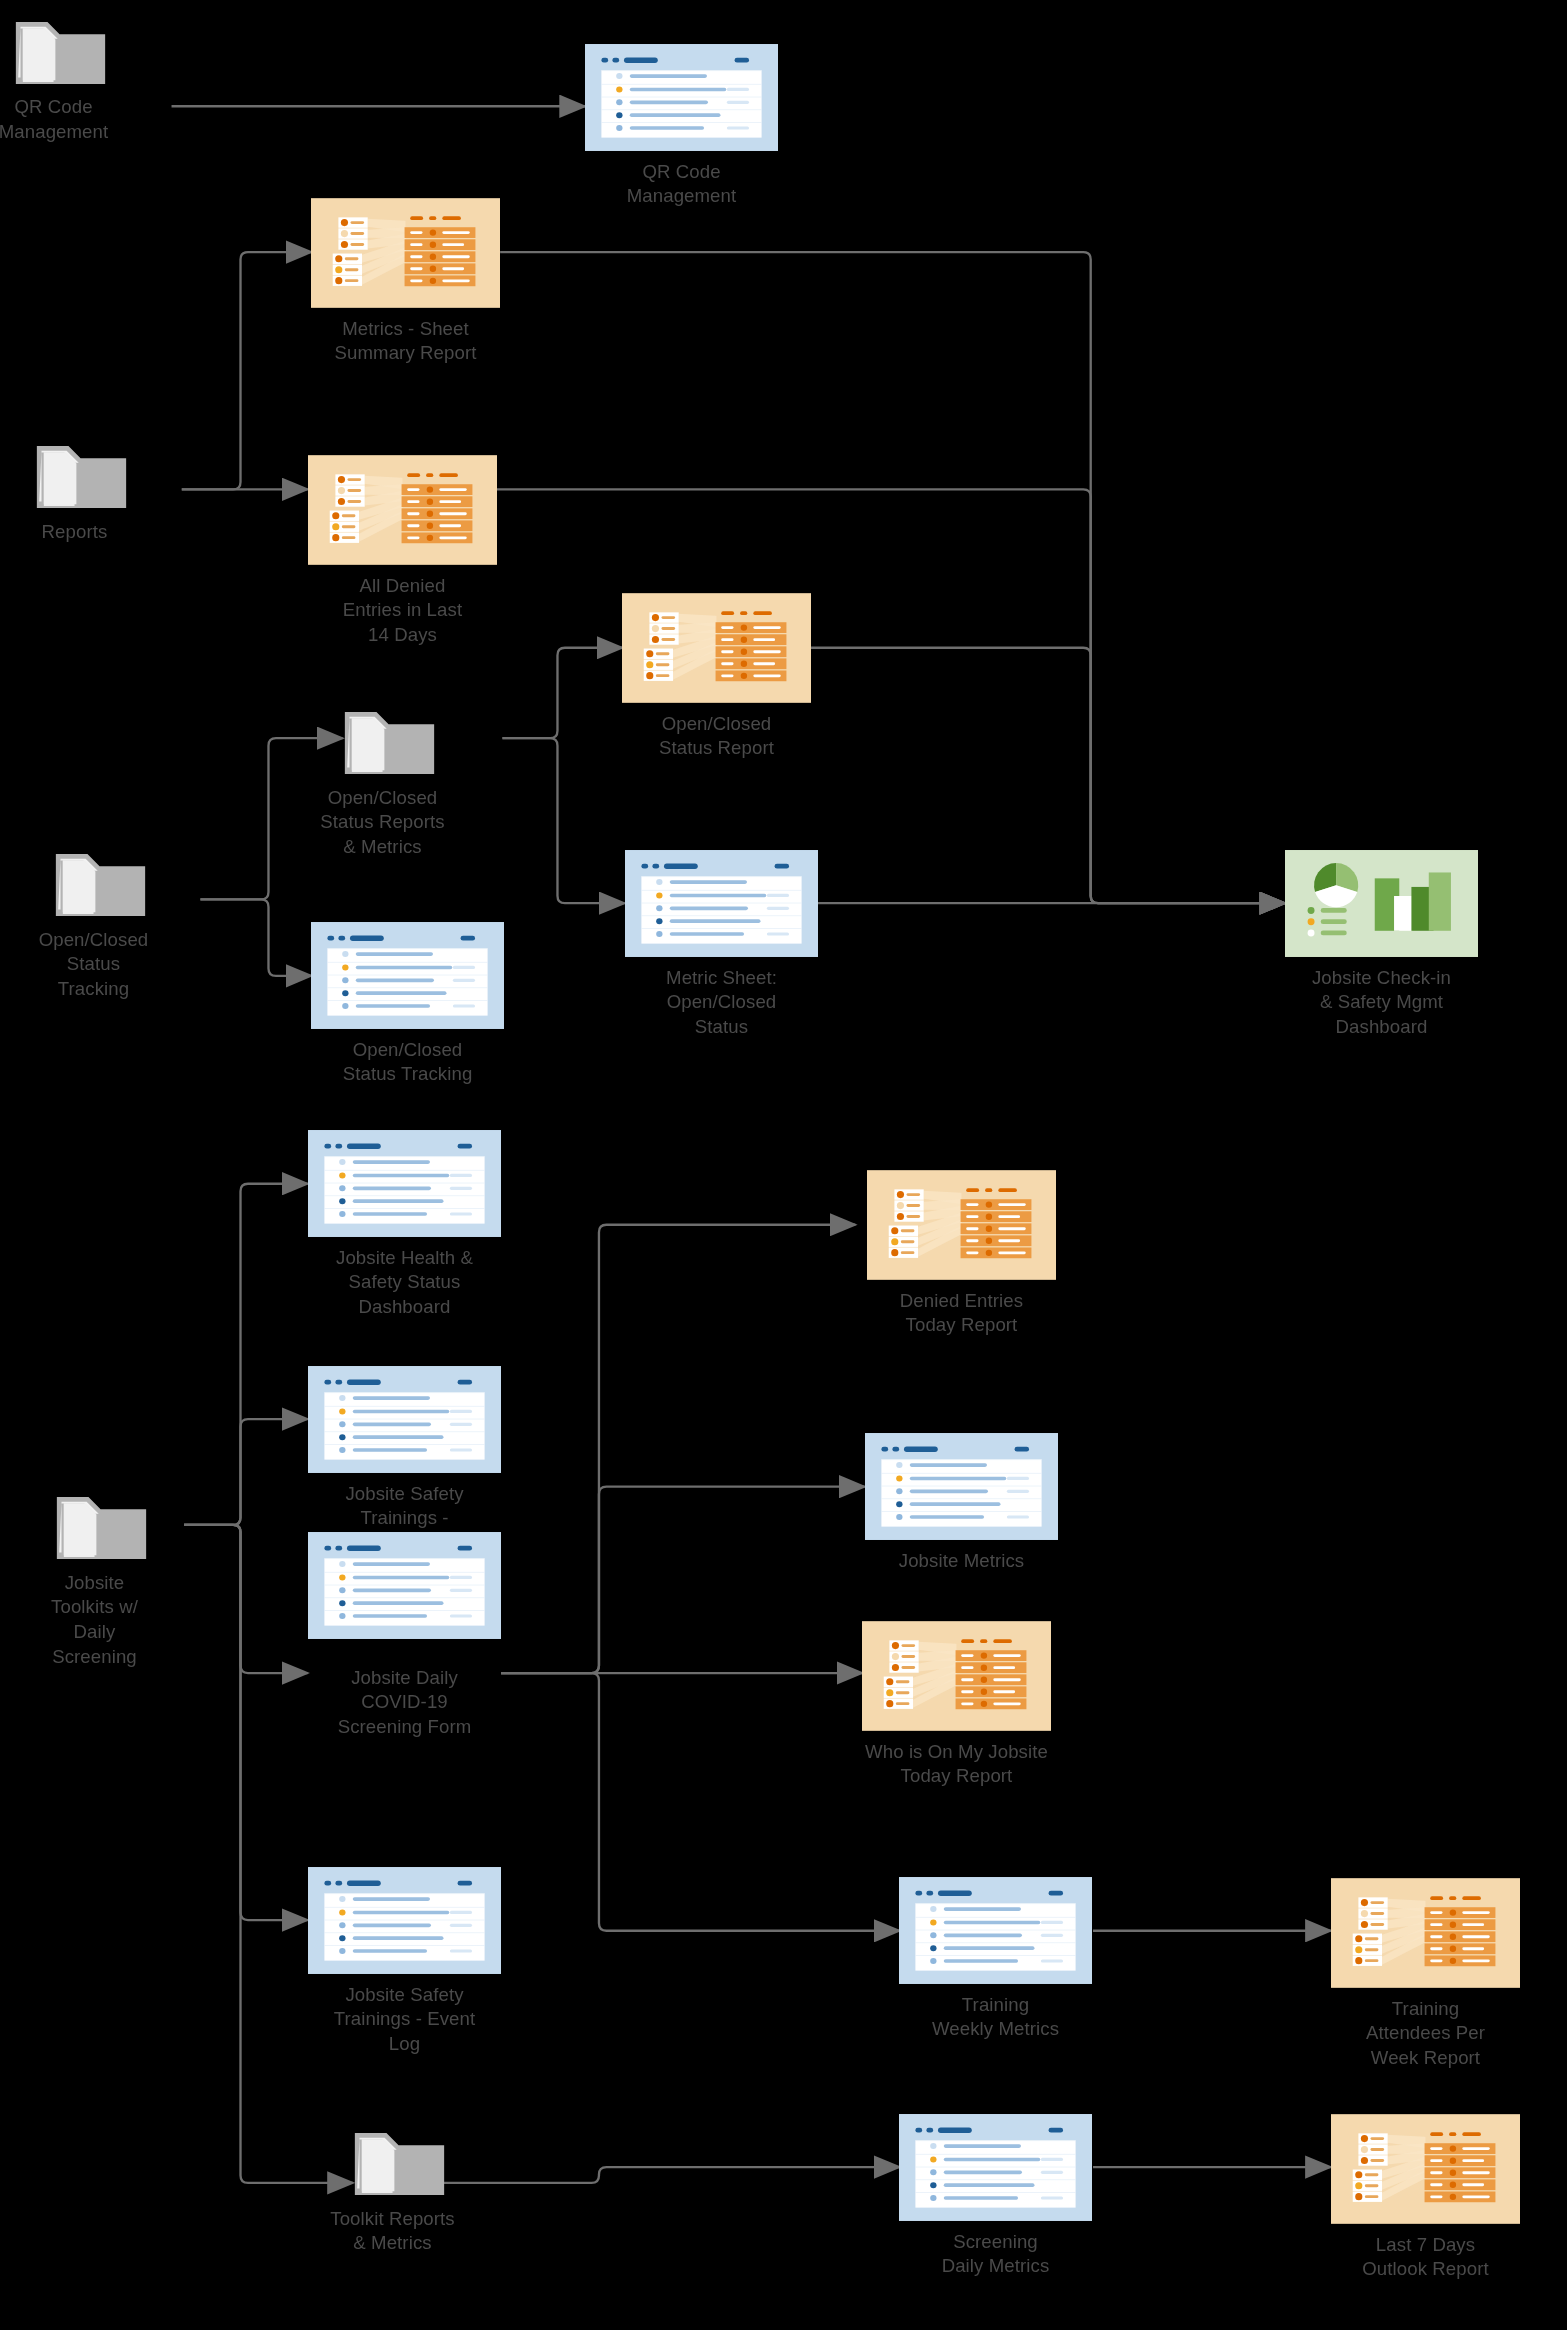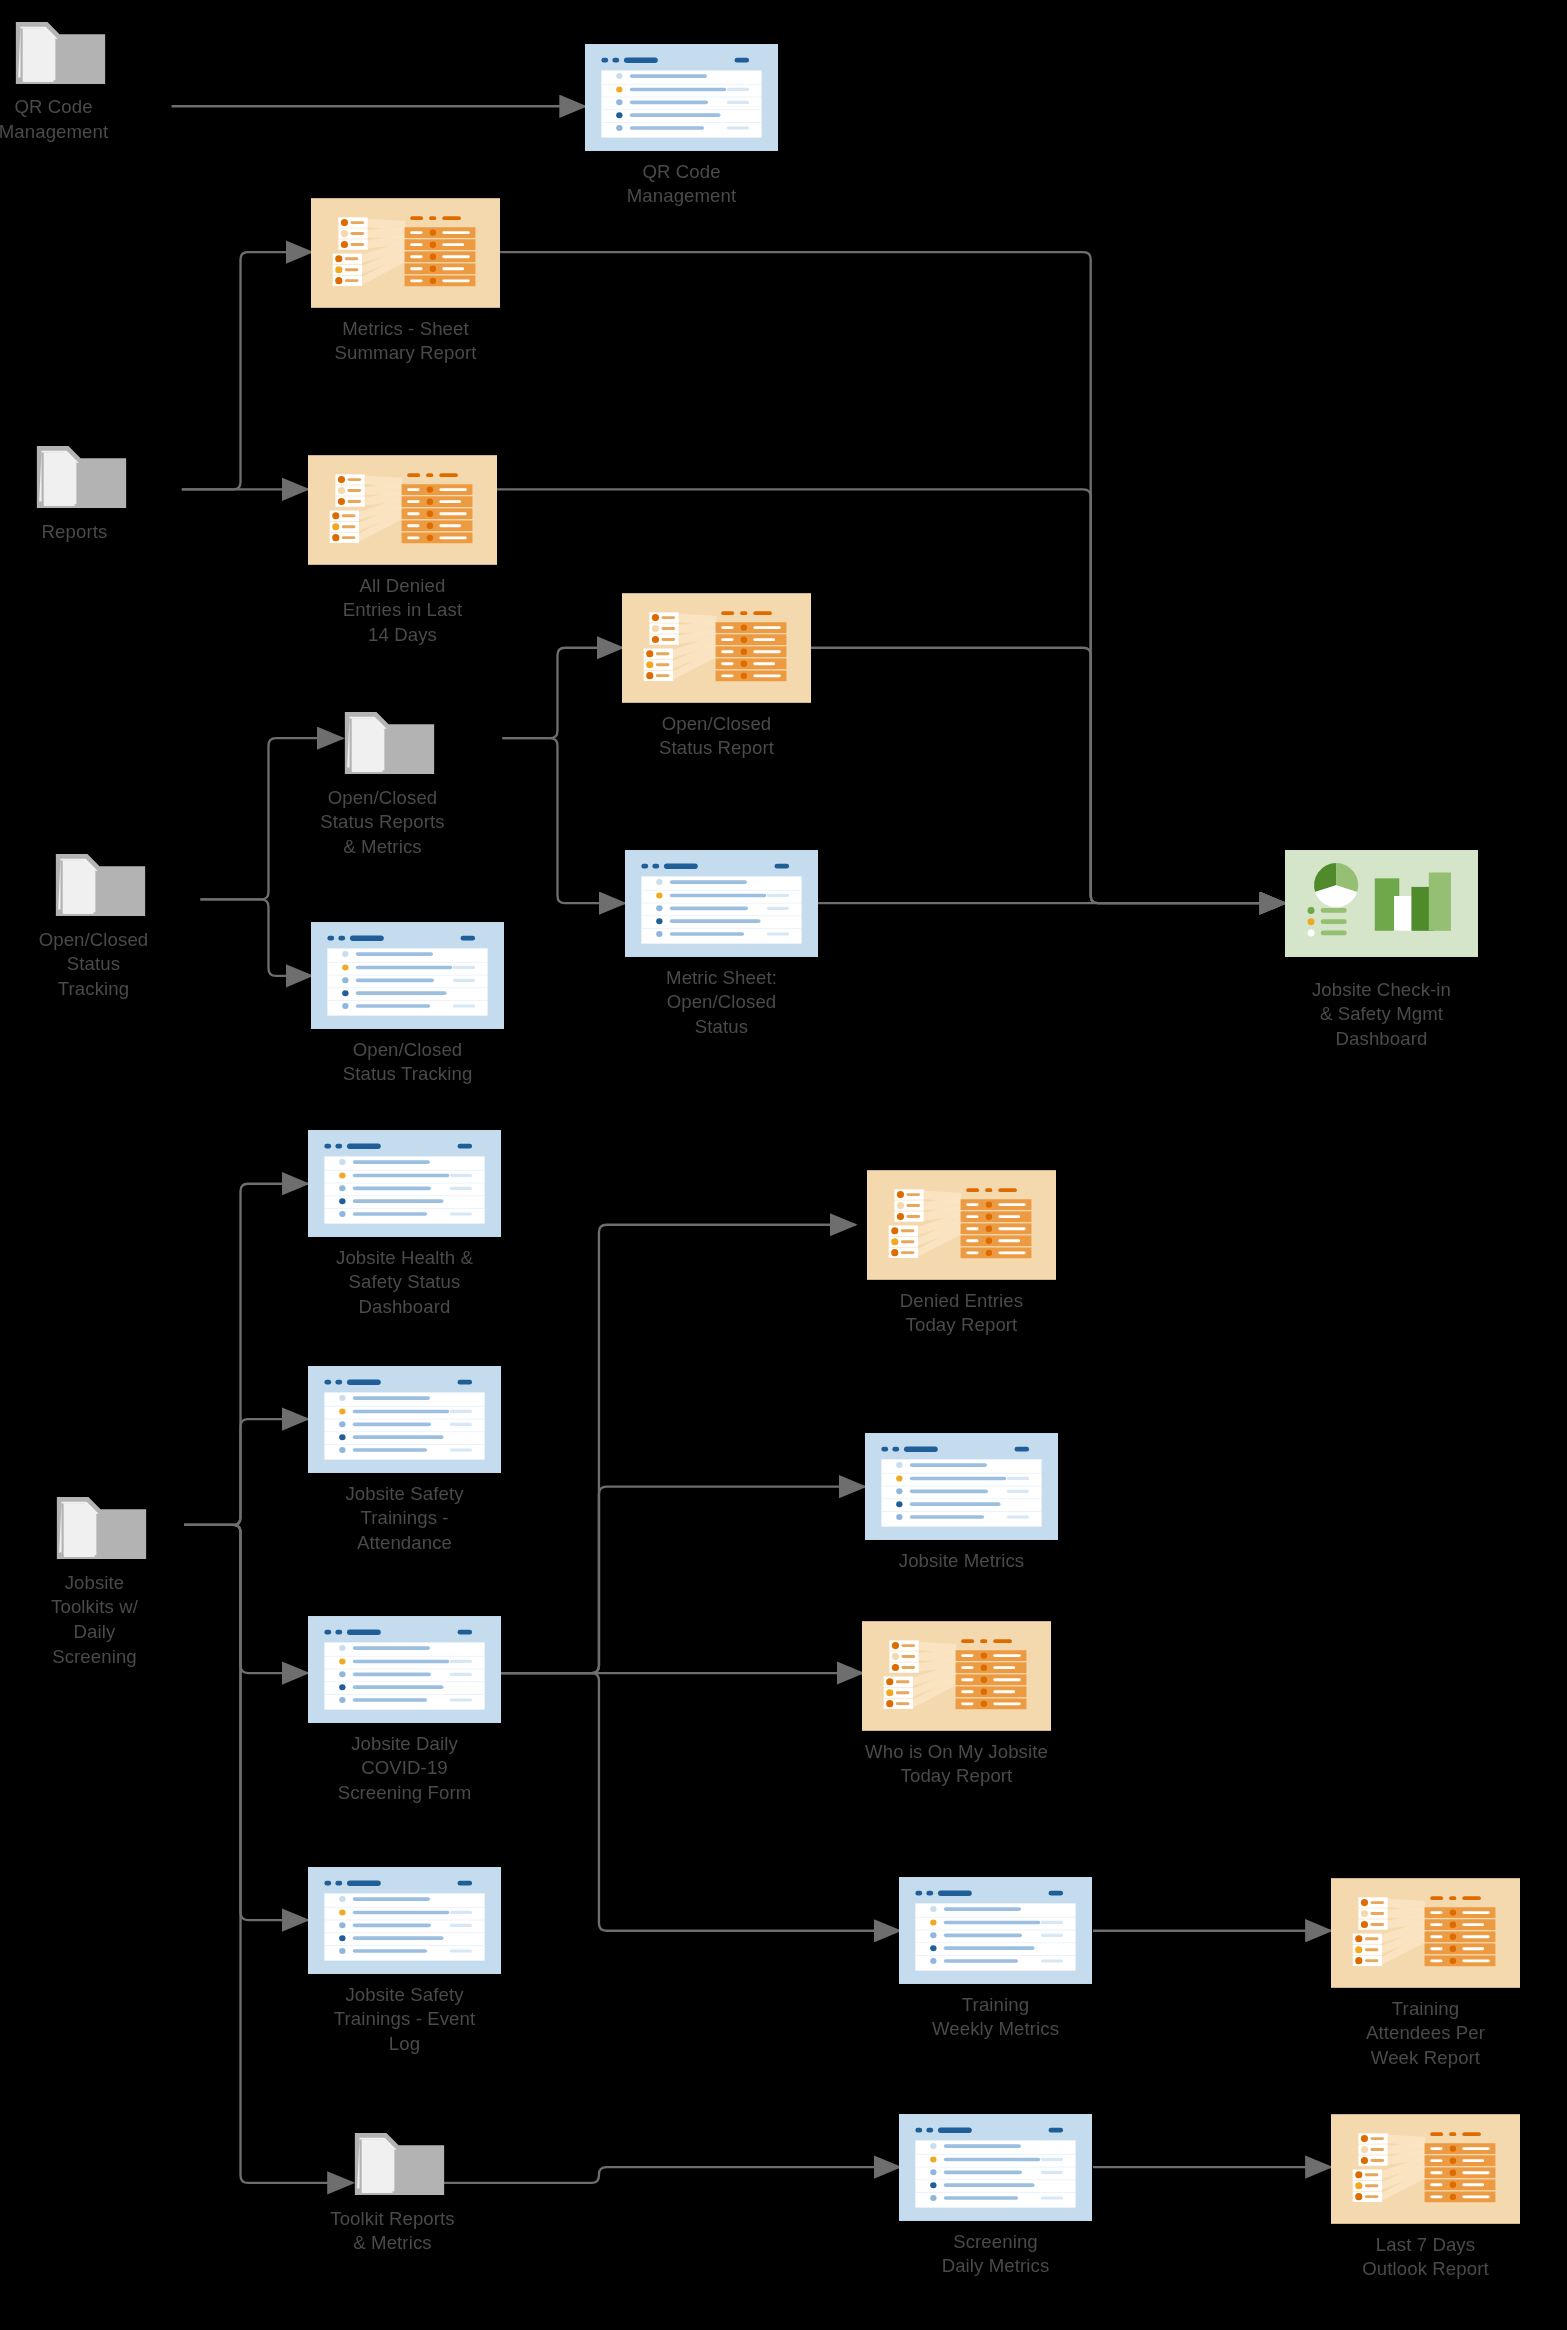--- a/index.html
+++ b/index.html
@@ -351,21 +351,21 @@
             <rect x="96.28" y="149.04000000000002" width="195.04999999999998" height="7.82" rx="3.91" fill="#9cbfe0"></rect>
             <rect x="35.275000000000006" y="168.59" width="344.45" height="1.1500000000000001" fill="#dce9f5"></rect>
             <ellipse cx="73.86999999999999" cy="180.55" rx="6.8475" ry="6.44" fill="#8fb7dd"></ellipse>
             <rect x="96.28" y="176.64000000000001" width="159.775" height="7.82" rx="3.91" fill="#9cbfe0"></rect>
             <rect x="305.025" y="177.10000000000002" width="47.725" height="6.8999999999999995" rx="3.4499999999999997" fill="#d8e7f5"></rect>
   </svg></div>
         <div class="caption" style="width: 249px; margin-left: -28px; white-space: pre-line;">Metric Sheet:
 Open/Closed
 Status</div>
       </div>
-      <div class="node" style="left: 1285px; top: 850px; width: 193px; gap: 12px;">
+      <div class="node" style="left: 1285px; top: 850px; width: 193px;">
         <div><svg width="193" height="107" viewBox="0 0 415 230">
     <rect x="0" y="0" width="415" height="230" fill="#d4e5c9"></rect>
     <path d="M 109.97500000000001 75.9 L 109.97500000000001 28.175000000000004 A 47.725 47.725 0 0 0 64.63625000000002 90.2175 Z" fill="#4f8a2b"></path>
     <path d="M 109.97500000000001 75.9 L 155.31375 90.2175 A 47.725 47.725 0 0 0 109.97500000000001 28.175000000000004 Z" fill="#95bf72"></path>
     <path d="M 109.97500000000001 75.9 L 64.63625000000002 90.2175 A 47.725 47.725 0 0 0 155.31375 90.2175 Z" fill="#ffffff"></path>
     <circle cx="56.025000000000006" cy="129.95" r="7.47" fill="#6fa84a"></circle>
             <rect x="76.775" y="124.88999999999999" width="56.025000000000006" height="10.12" rx="5.06" fill="#95bf72"></rect>
             <circle cx="56.025000000000006" cy="154.1" r="7.47" fill="#f2a922"></circle>
             <rect x="76.775" y="149.04" width="56.025000000000006" height="10.12" rx="5.06" fill="#95bf72"></rect>
             <circle cx="56.025000000000006" cy="178.24999999999997" r="7.47" fill="#ffffff"></circle>
@@ -531,21 +531,21 @@
     <path d="M14 16 h54 l26 26 h-9 l-22 -22 h-49 v105 h-5 Z" fill="#f2f2f2"></path>
     <path d="M19 20 h46 l24 24 h-4 v91 H19 Z" fill="#efefef"></path>
     <path d="M19 20 h46 l24 24 h81 v87 H19 Z" fill="none"></path>
     <path d="M19 20 h46 l24 24 v87 H19 Z" fill="#f0f0f0"></path>
   </svg></div>
         <div class="caption" style="width: 149px; margin-left: -35px; white-space: pre-line;">Jobsite
 Toolkits w/
 Daily
 Screening</div>
       </div>
-      <div class="node" style="left: 308px; top: 1616px; width: 193px;">
+      <div class="node" style="left: 308px; top: 1532px; width: 193px; gap: 18px;">
         <div><svg width="193" height="107" viewBox="0 0 415 230">
     <rect x="0" y="0" width="415" height="230" fill="#c5dbee"></rect>
     <rect x="35.275000000000006" y="29.44" width="14.525000000000002" height="10.35" rx="5.06" fill="#1f5e96"></rect>
     <rect x="58.92999999999999" y="29.44" width="14.525000000000002" height="10.35" rx="5.06" fill="#1f5e96"></rect>
     <rect x="83.83" y="28.75" width="72.625" height="11.959999999999999" rx="5.9799999999999995" fill="#1f5e96"></rect>
     <rect x="321.625" y="29.44" width="31.125" height="10.35" rx="5.06" fill="#1f5e96"></rect>
     <rect x="35.275000000000006" y="56.35" width="344.45" height="144.9" fill="#ffffff"></rect>
             <rect x="35.275000000000006" y="57.04" width="344.45" height="1.1500000000000001" fill="#dce9f5"></rect>
             <ellipse cx="73.86999999999999" cy="69" rx="6.8475" ry="6.44" fill="#c9ddf0"></ellipse>
             <rect x="96.28" y="65.09" width="166" height="7.82" rx="3.91" fill="#9cbfe0"></rect>

